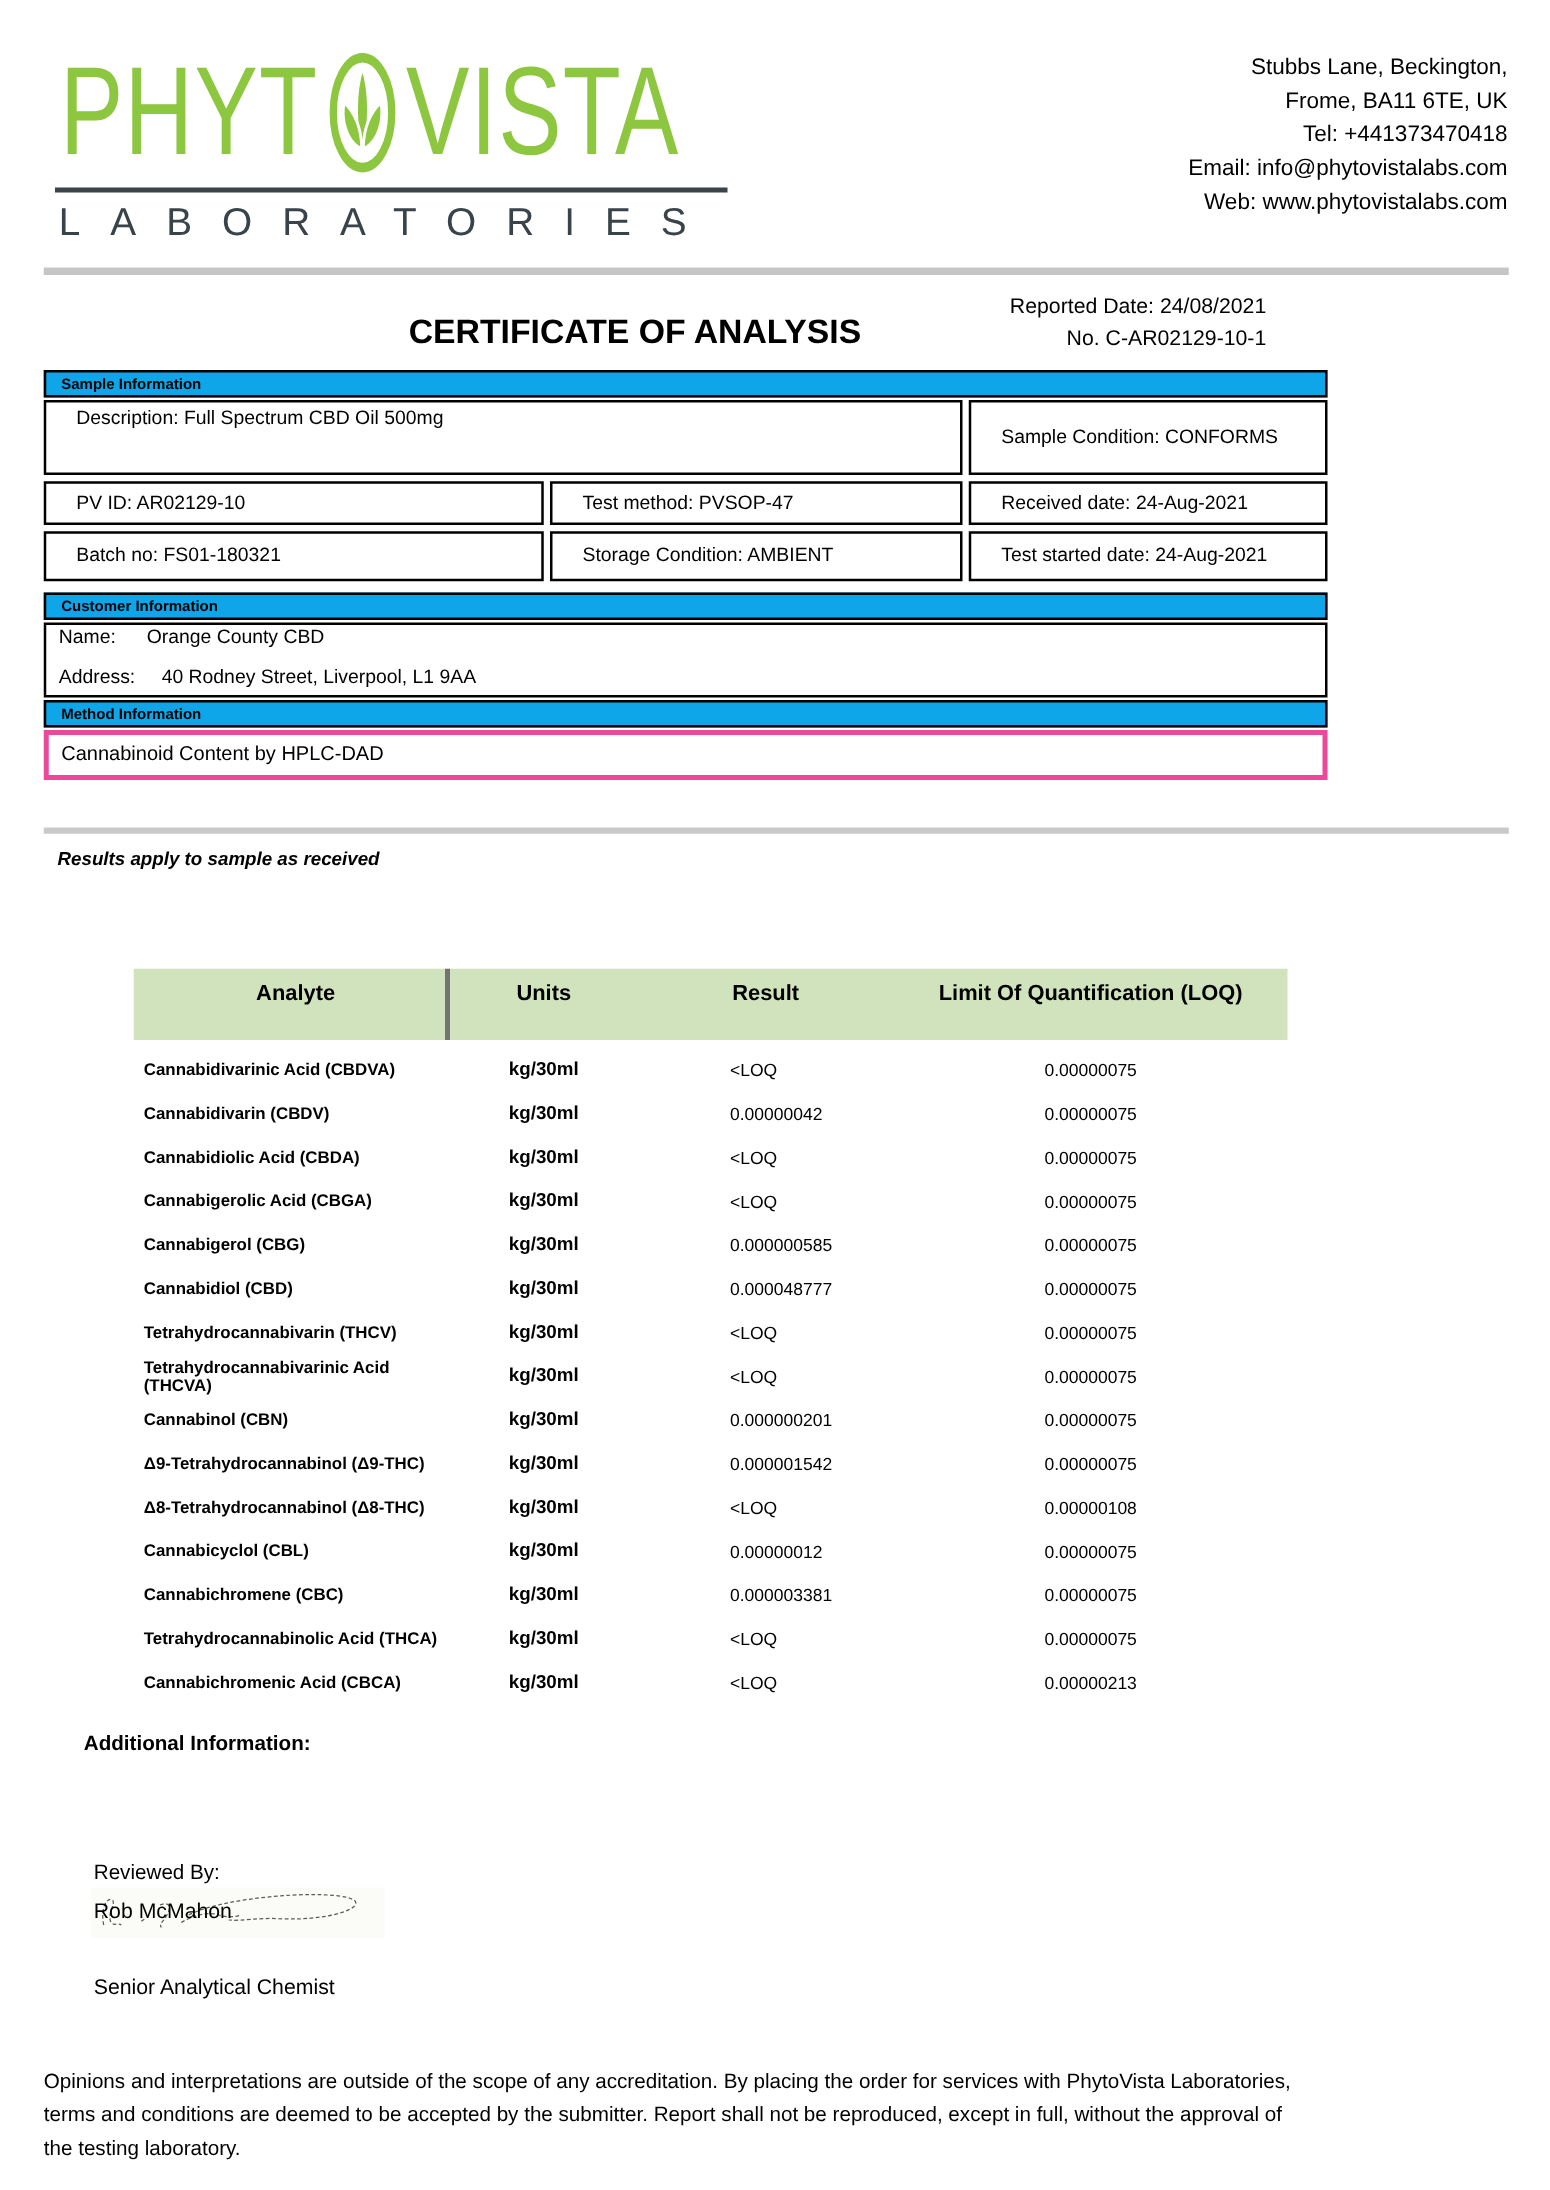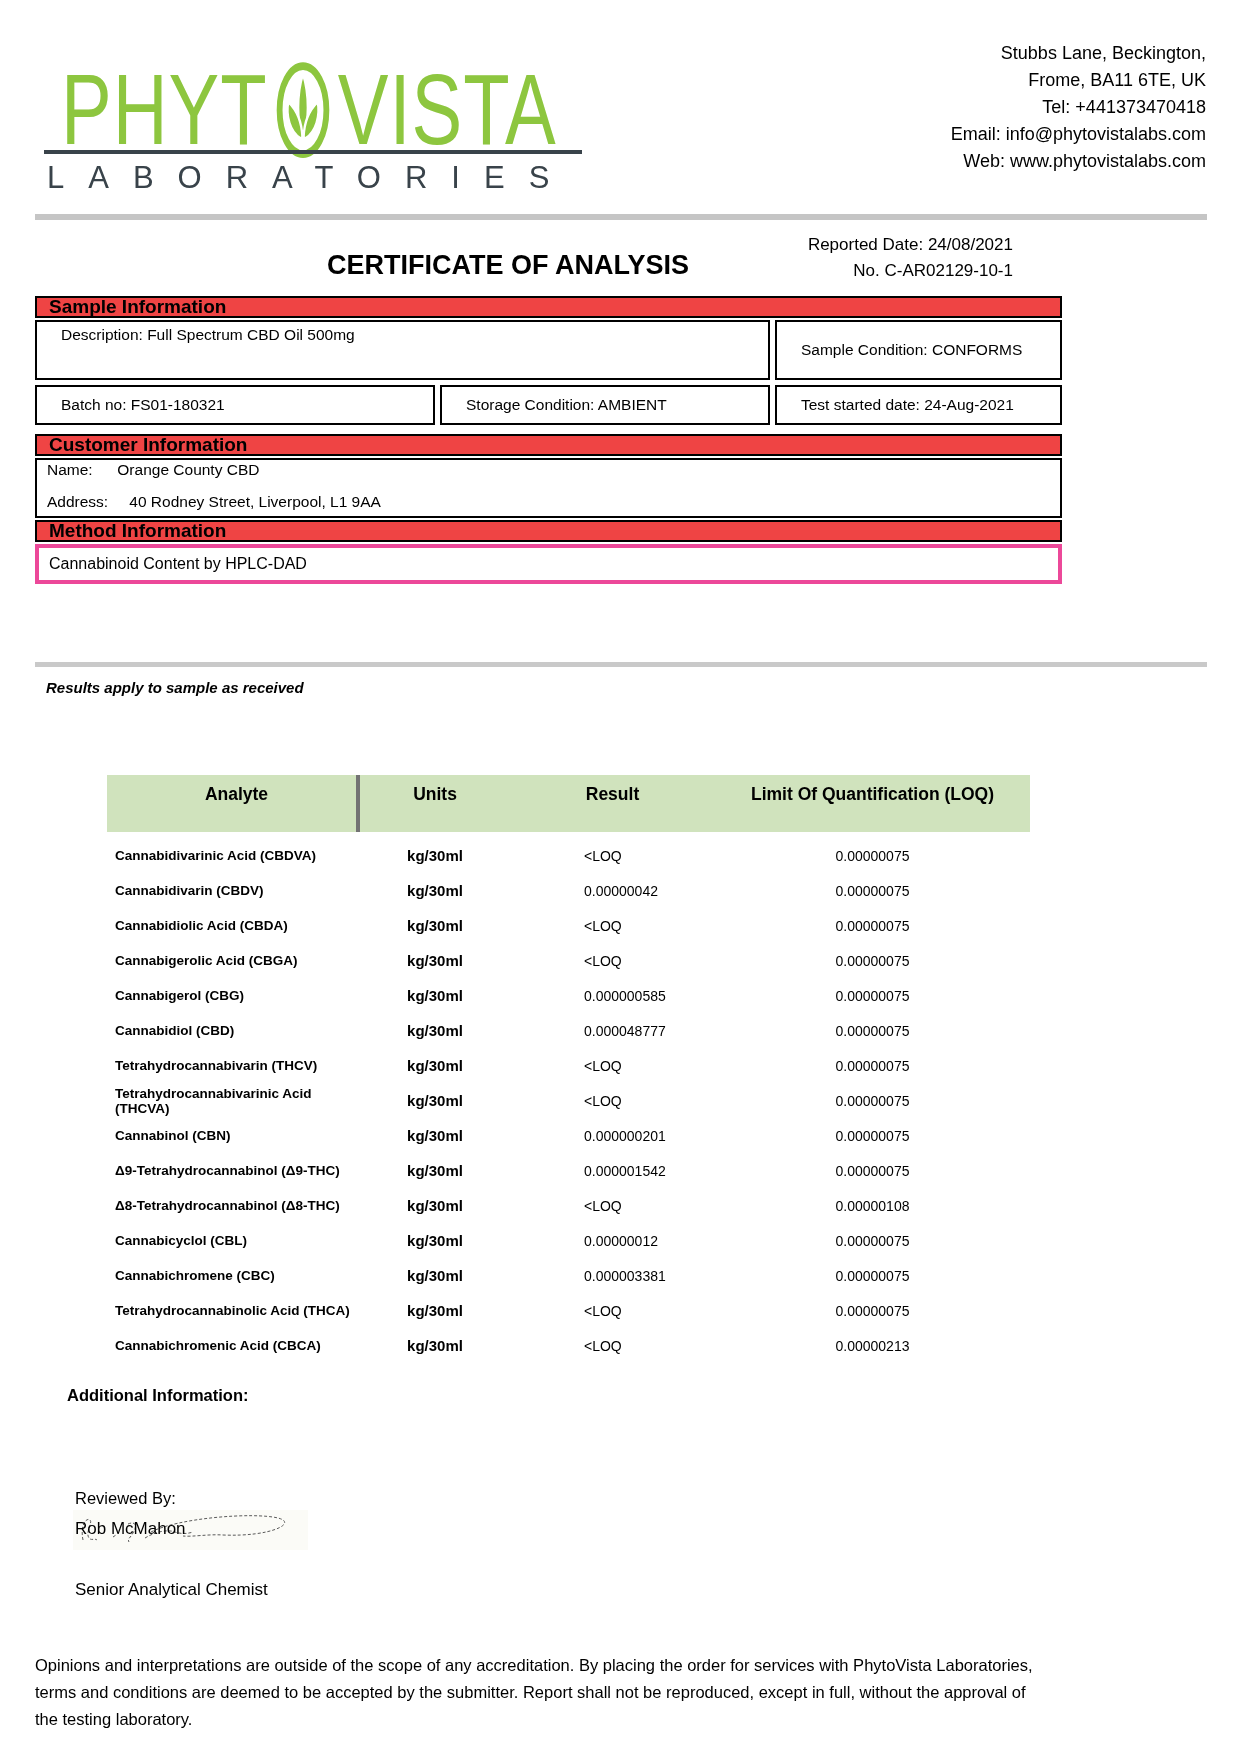--- a/index.html
+++ b/index.html
@@ -1,40 +1,40 @@
 <!DOCTYPE html>
 <html><head>
 <meta charset="utf-8">
 <style>
   * { margin:0; padding:0; box-sizing:border-box; }
   html,body { background:#ffffff; }
   body { font-family:"Liberation Sans", sans-serif; color:#000; }
   .page { position:relative; width:1240px; height:1752px; background:#ffffff; overflow:hidden; margin:0 auto; }
 
   
-  .logo-block { position:absolute; left:61px; top:40px;margin-top:20px; }
+  .logo-block { position:absolute; left:48px; top:40px; }
   .logo-text { display:flex; align-items:center; height:76px; font-size:76px; line-height:76px;
                letter-spacing:1px; color:#8dc63f; transform:scaleY(1.32); transform-origin:top left;
                font-weight:400; white-space:nowrap; }
   .leaf-o { width:62px; height:76px; margin:0 4px; }
   .logo-rule { position:absolute; left:44px; top:150px; width:538px; height:4px; background:#39434a; }
   .logo-sub { position:absolute; left:47px; top:160px; font-size:31px; letter-spacing:24px;
               color:#39434a; white-space:nowrap; }
 
   .contact { position:absolute; right:34px; top:40px; text-align:right; font-size:18px; line-height:27px; }
 
   .top-rule { position:absolute; left:35px; top:214px; width:1172px; height:6px; background:#c5c5c5; }
 
   .reported-block { position:absolute; right:227px; top:232px; text-align:right; font-size:17px; line-height:26px; }
   .doc-title { position:absolute; left:248px; top:250px; width:520px; text-align:center;
                font-size:27px; font-weight:bold; letter-spacing:0px; }
 
   
   .info-wrap { position:absolute; left:35px; top:296px; width:1027px; }
-  .sec-bar { background:#ef4444; border:2px solid #000; height:22px; font-size:19px; font-weight:bold;
+  .sec-bar { background:#0ea5e9; border:2px solid #000; height:22px; font-size:12px; font-weight:bold;
              padding-left:12px; line-height:18px; margin-bottom:2px; }
   .irow { display:flex; gap:5px; margin-bottom:5px; }
   .icell { border:2px solid #000; background:#fff; font-size:15.5px; display:flex; align-items:center;
            padding-left:24px; }
   .cell-desc { width:735px; height:60px; align-items:flex-start; padding-top:4px; }
   .cell-cond { width:287px; height:60px; }
   .w-l { width:400px; } .w-m { width:330px; } .w-r { width:287px; }
   .h35 { height:35px; } .h40 { height:40px; }
   .gap8 { height:4px; }
   .cust-cell { border:2px solid #000; width:1027px; height:60px; font-size:15.5px; padding:1px 8px 4px 10px; }
@@ -108,20 +108,25 @@
   <div class="doc-title">CERTIFICATE OF ANALYSIS</div>
 
   <div class="info-wrap">
 
     <div class="sec-bar">Sample Information</div>
     <div class="irow">
       <div class="icell cell-desc">Description: Full Spectrum CBD Oil 500mg</div>
       <div class="icell cell-cond">Sample Condition: CONFORMS</div>
     </div>
     <div class="irow">
+      <div class="icell w-l h35">PV ID: AR02129-10</div>
+      <div class="icell w-m h35">Test method: PVSOP-47</div>
+      <div class="icell w-r h35">Received date: 24-Aug-2021</div>
+    </div>
+    <div class="irow">
       <div class="icell w-l h40">Batch no: FS01-180321</div>
       <div class="icell w-m h40">Storage Condition: AMBIENT</div>
       <div class="icell w-r h40">Test started date: 24-Aug-2021</div>
     </div>
 
     <div class="gap8"></div>
     <div class="sec-bar">Customer Information</div>
     <div class="cust-cell">
       <div class="cust-line1">
         <span class="lbl lbl-name">Name:</span>

